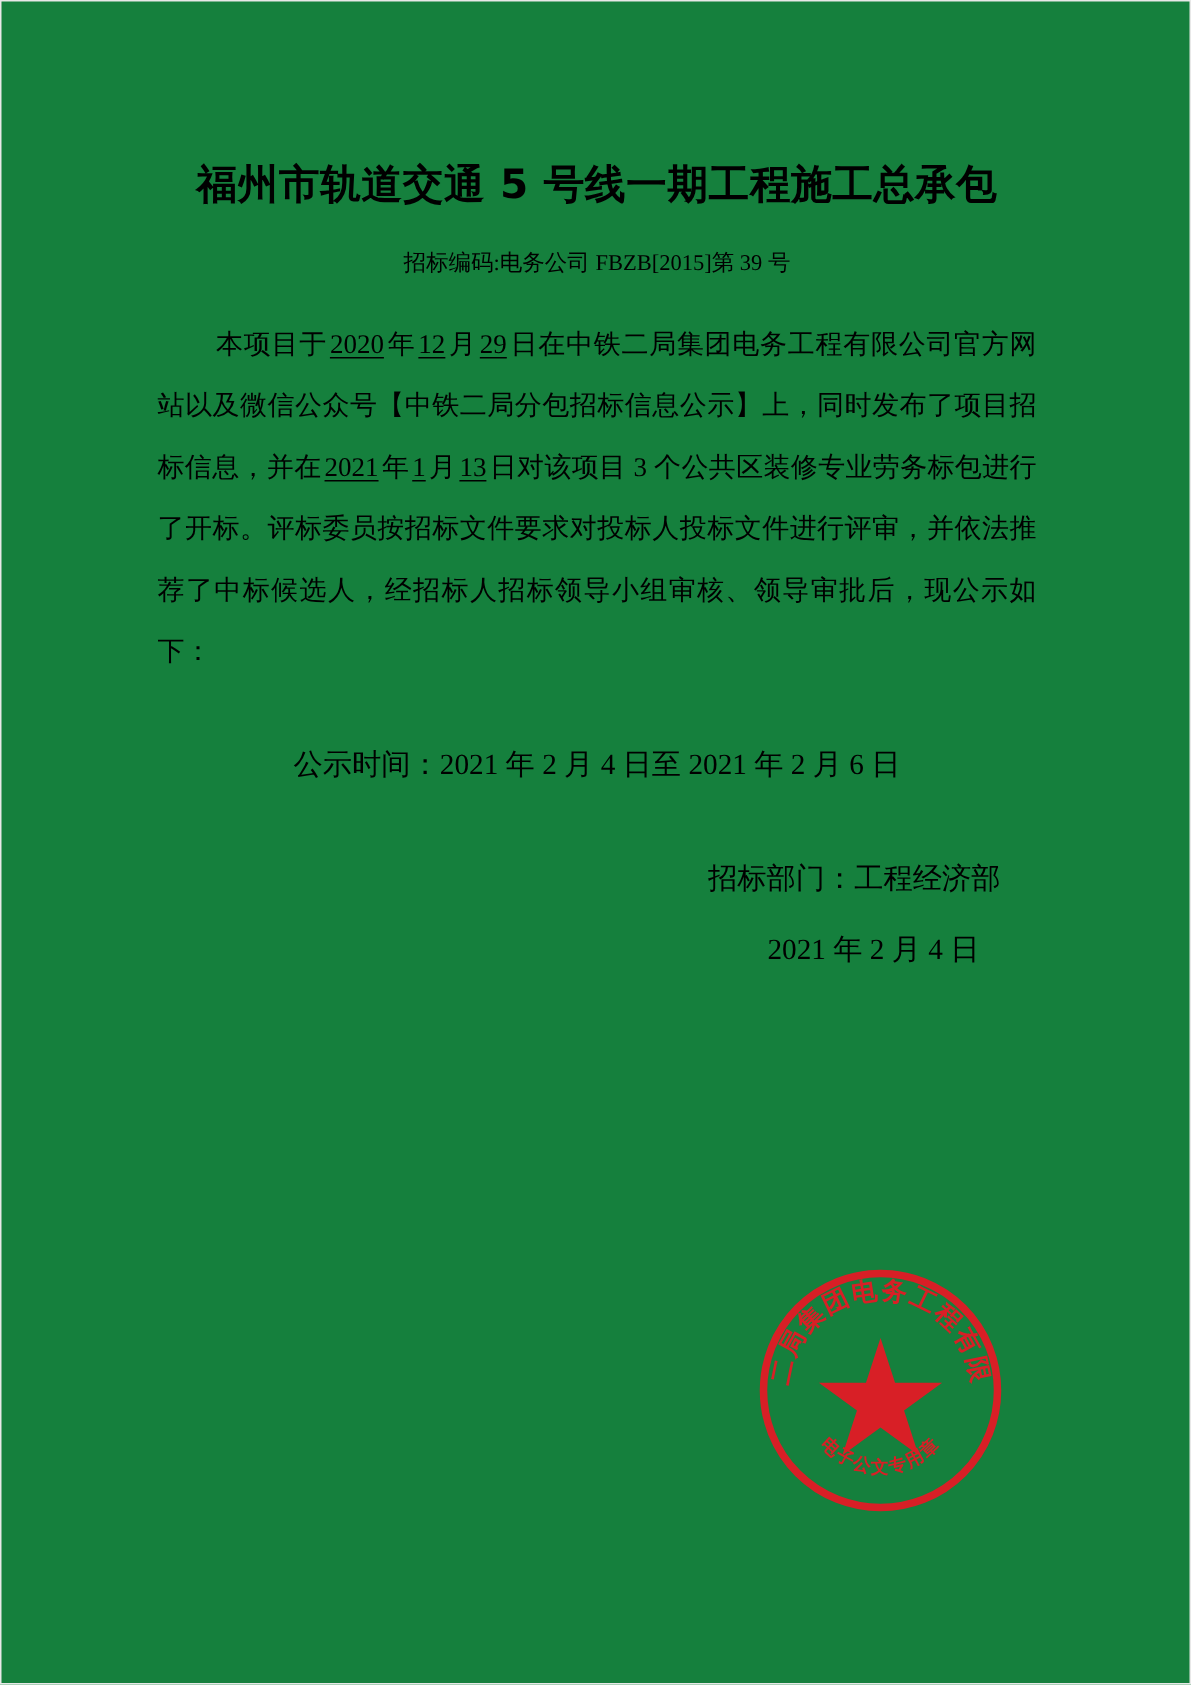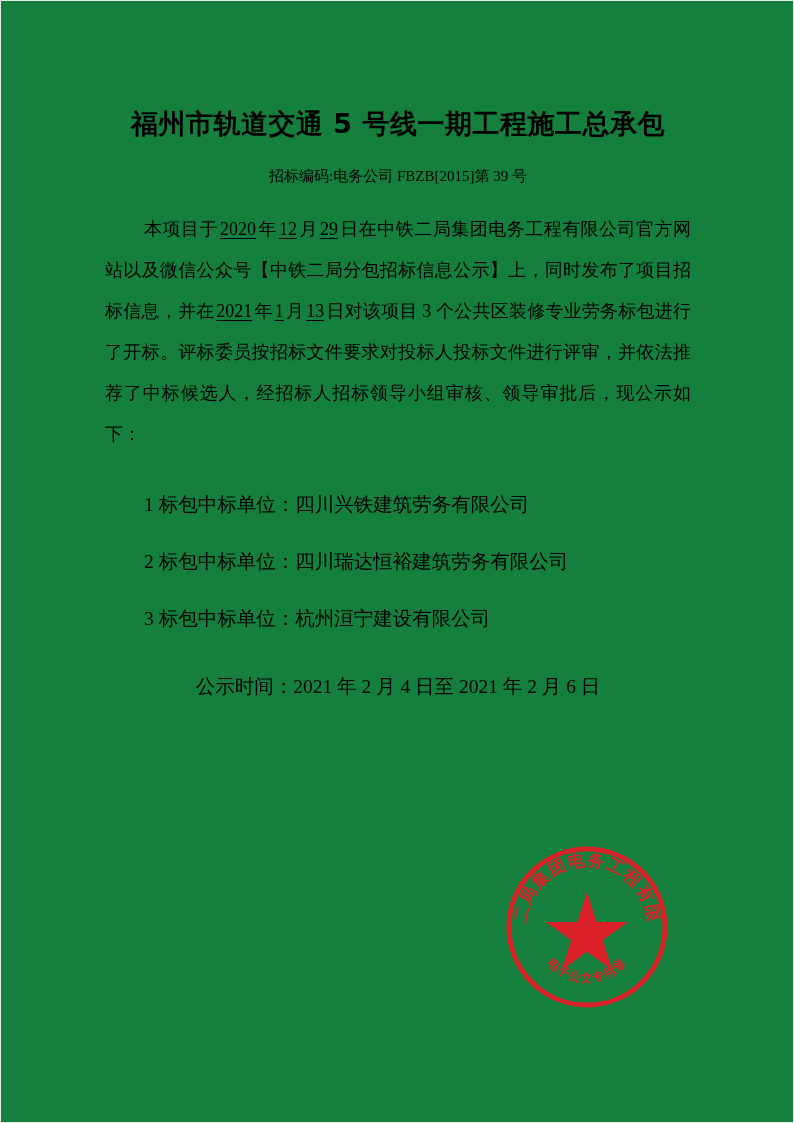--- a/index.html
+++ b/index.html
@@ -128,28 +128,27 @@
   <div class="content">
 
     <h1 class="doc-title">
       <span class="tline">福州市轨道交通 5 号线一期工程施工总承包</span>
     </h1>
 
     <p class="bid-code">招标编码:电务公司 FBZB[2015]第 39 号</p>
 
     <p class="body-para"><span>本项目于</span><span class="fill">2020</span><span>年</span><span class="fill">12</span><span>月</span><span class="fill">29</span><span>日</span><span>在中铁二局集团电务工程有限公司官方网站以及微信公众号【中铁二局分包招标信息公示】上，同时发布了项目招标信息，并在</span><span class="fill">2021</span><span>年</span><span class="fill">1</span><span>月</span><span class="fill">13</span><span>日</span><span>对该项目 3 个公共区装修专业劳务标包进行了开标。评标委员按招标文件要求对投标人投标文件进行评审，并依法推荐了中标候选人，经招标人招标领导小组审核、领导审批后，现公示如下：</span></p>
 
-    <ul class="winner-list">
-      <li class="winner-item">1 标包中标单位：四川兴铁建筑劳务有限公司</li>
-      <li class="winner-item">2 标包中标单位：四川瑞达恒裕建筑劳务有限公司</li>
-      <li class="winner-item">3 标包中标单位：杭州洹宁建设有限公司</li>
-    </ul>
 
     <div class="info-line first">公示时间：2021 年 2 月 4 日至 2021 年 2 月 6 日</div>
 
+    <div class="signature-block">
+      <span class="sig-line sig-dept">招标部门：工程经济部</span>
+      <span class="sig-line sig-date">2021 年 2 月 4 日</span>
+    </div>
 
   </div>
 
   <div class="seal">
     <svg viewBox="0 0 166 166" xmlns="http://www.w3.org/2000/svg" aria-hidden="true">
       <defs>
         <path id="sealArc" d="M 22,83 A 61,61 0 0 1 144,83"></path>
         <path id="sealArcBottom" d="M 38,112 A 52,52 0 0 0 128,112"></path>
       </defs>
       <circle cx="83" cy="83" r="78" fill="none" stroke="#d81f26" stroke-width="5"></circle>

